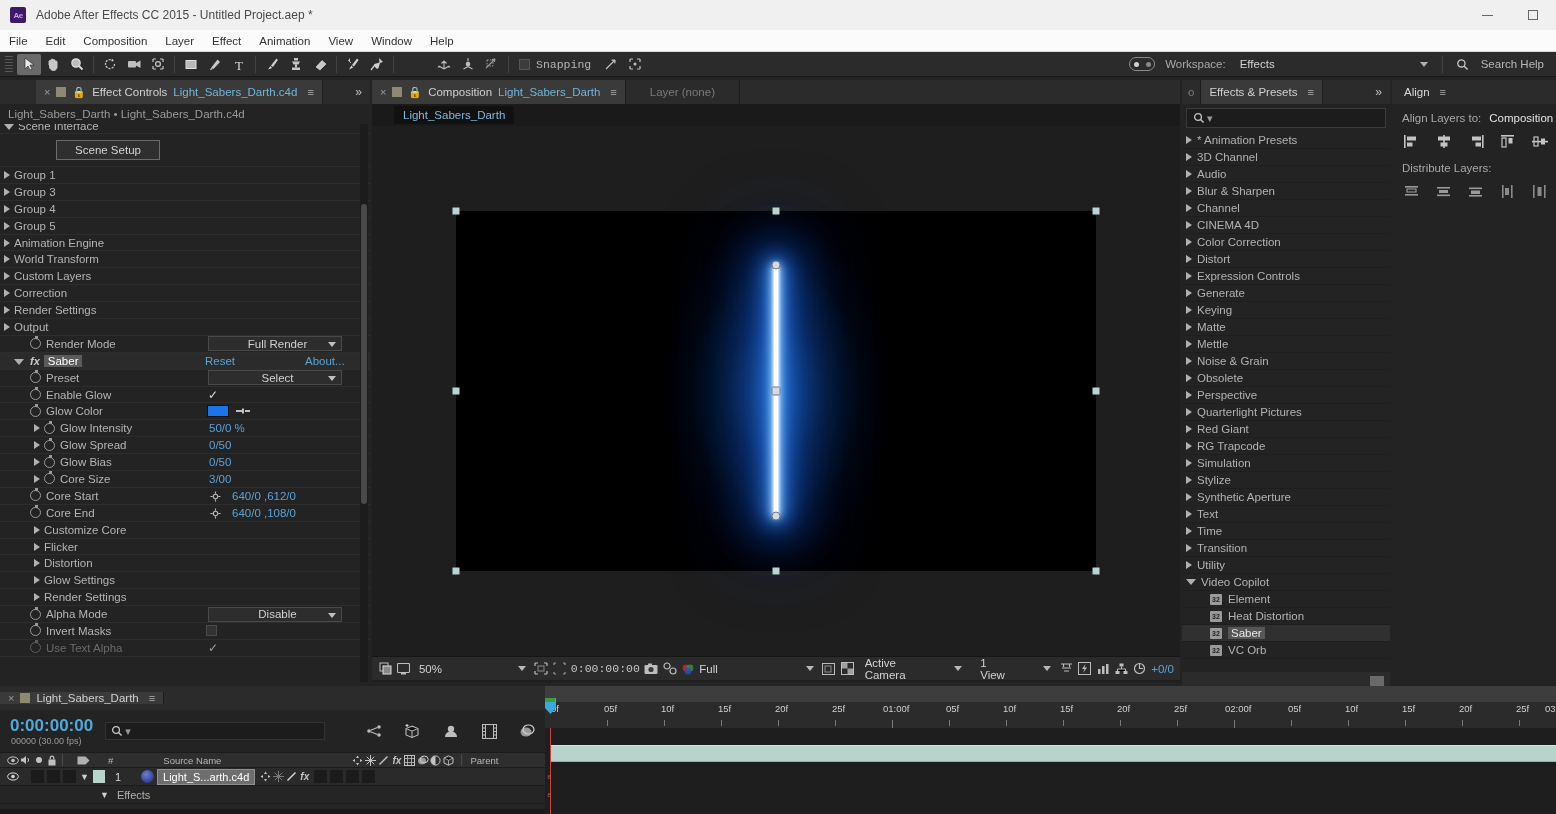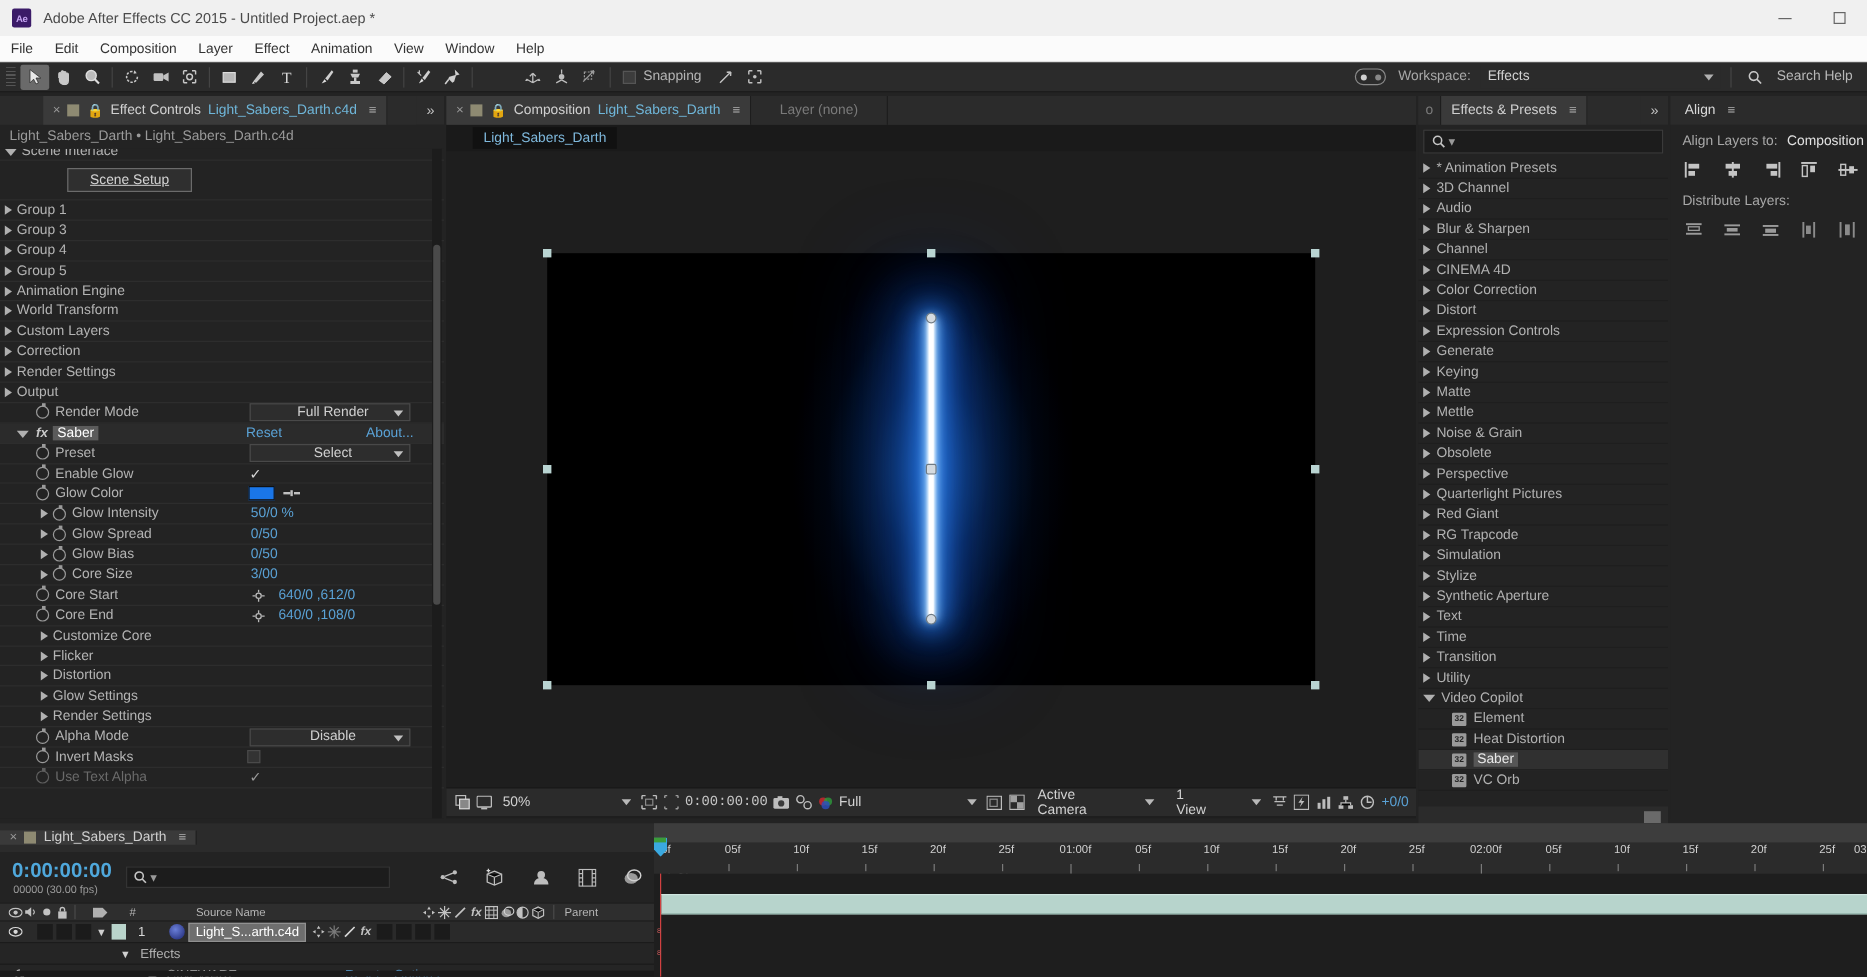--- a/index.html
+++ b/index.html
@@ -57,21 +57,21 @@
     width: 24px; height: 21px; display: flex; align-items: center;
     justify-content: center; color: #cfcfcf; position: relative;
   }
   .tool.active { background: #6a6a6a; border-radius: 2px; }
   .tool svg { display: block; }
   .tool-sep { width: 1px; height: 17px; background: #444; margin: 0 4px; }
   .snap-box {
     width: 11px; height: 11px; background: #3c3c3c;
     border: 1px solid #555; margin-left: 6px;
   }
-  .snap-label { margin-left: 6px; color: #b4b4b4; font-size: 11.5px; }
+  .snap-label { margin-left: 6px; color: #b4b4b4; font-size: 11.5px; font-family: Liberation Mono, monospace; }
   .ws-area { margin-left: auto; display: flex; align-items: center; height: 25px; }
   .ws-icon {
     width: 26px; height: 14px; border: 1px solid #8a8a8a; border-radius: 7px;
     display: flex; align-items: center; justify-content: space-around;
     margin-right: 10px;
   }
   .ws-dot { width: 5px; height: 5px; background: #d0d0d0; border-radius: 50%; }
   .ws-label { color: #a8a8a8; font-size: 11.5px; margin-right: 8px; }
   .ws-select {
     width: 200px; height: 19px; background: #2b2b2b; color: #d2d2d2;
@@ -110,21 +110,21 @@
   .ec-breadcrumb {
     height: 20px; padding-left: 8px; display: flex; align-items: center;
     color: #9a9a9a; font-size: 11.5px; background: #232323;
   }
   .ec-body { position: relative; height: 558px; overflow: hidden; background: #232323; }
   .ec-row {
     height: 16.9px; display: flex; align-items: center;
     border-bottom: 1px solid #2d2d2d; font-size: 11.5px; color: #b4b4b4;
     position: relative;
   }
-  .ec-row.tall { height: 33px; text-decoration: underline; }
+  .ec-row.tall { height: 33px; }
   .ec-row.header-row { background: #2b2b2b; color: #d8d8d8; }
   .tri {
     width: 0; height: 0; margin-left: 4px; margin-right: 4px;
     border-top: 4px solid transparent; border-bottom: 4px solid transparent;
     border-left: 6px solid #b0b0b0; flex: none;
   }
   .tri.open {
     border-left: 5px solid transparent; border-right: 5px solid transparent;
     border-top: 6px solid #b0b0b0; border-bottom: none; margin-top: 2px;
   }

